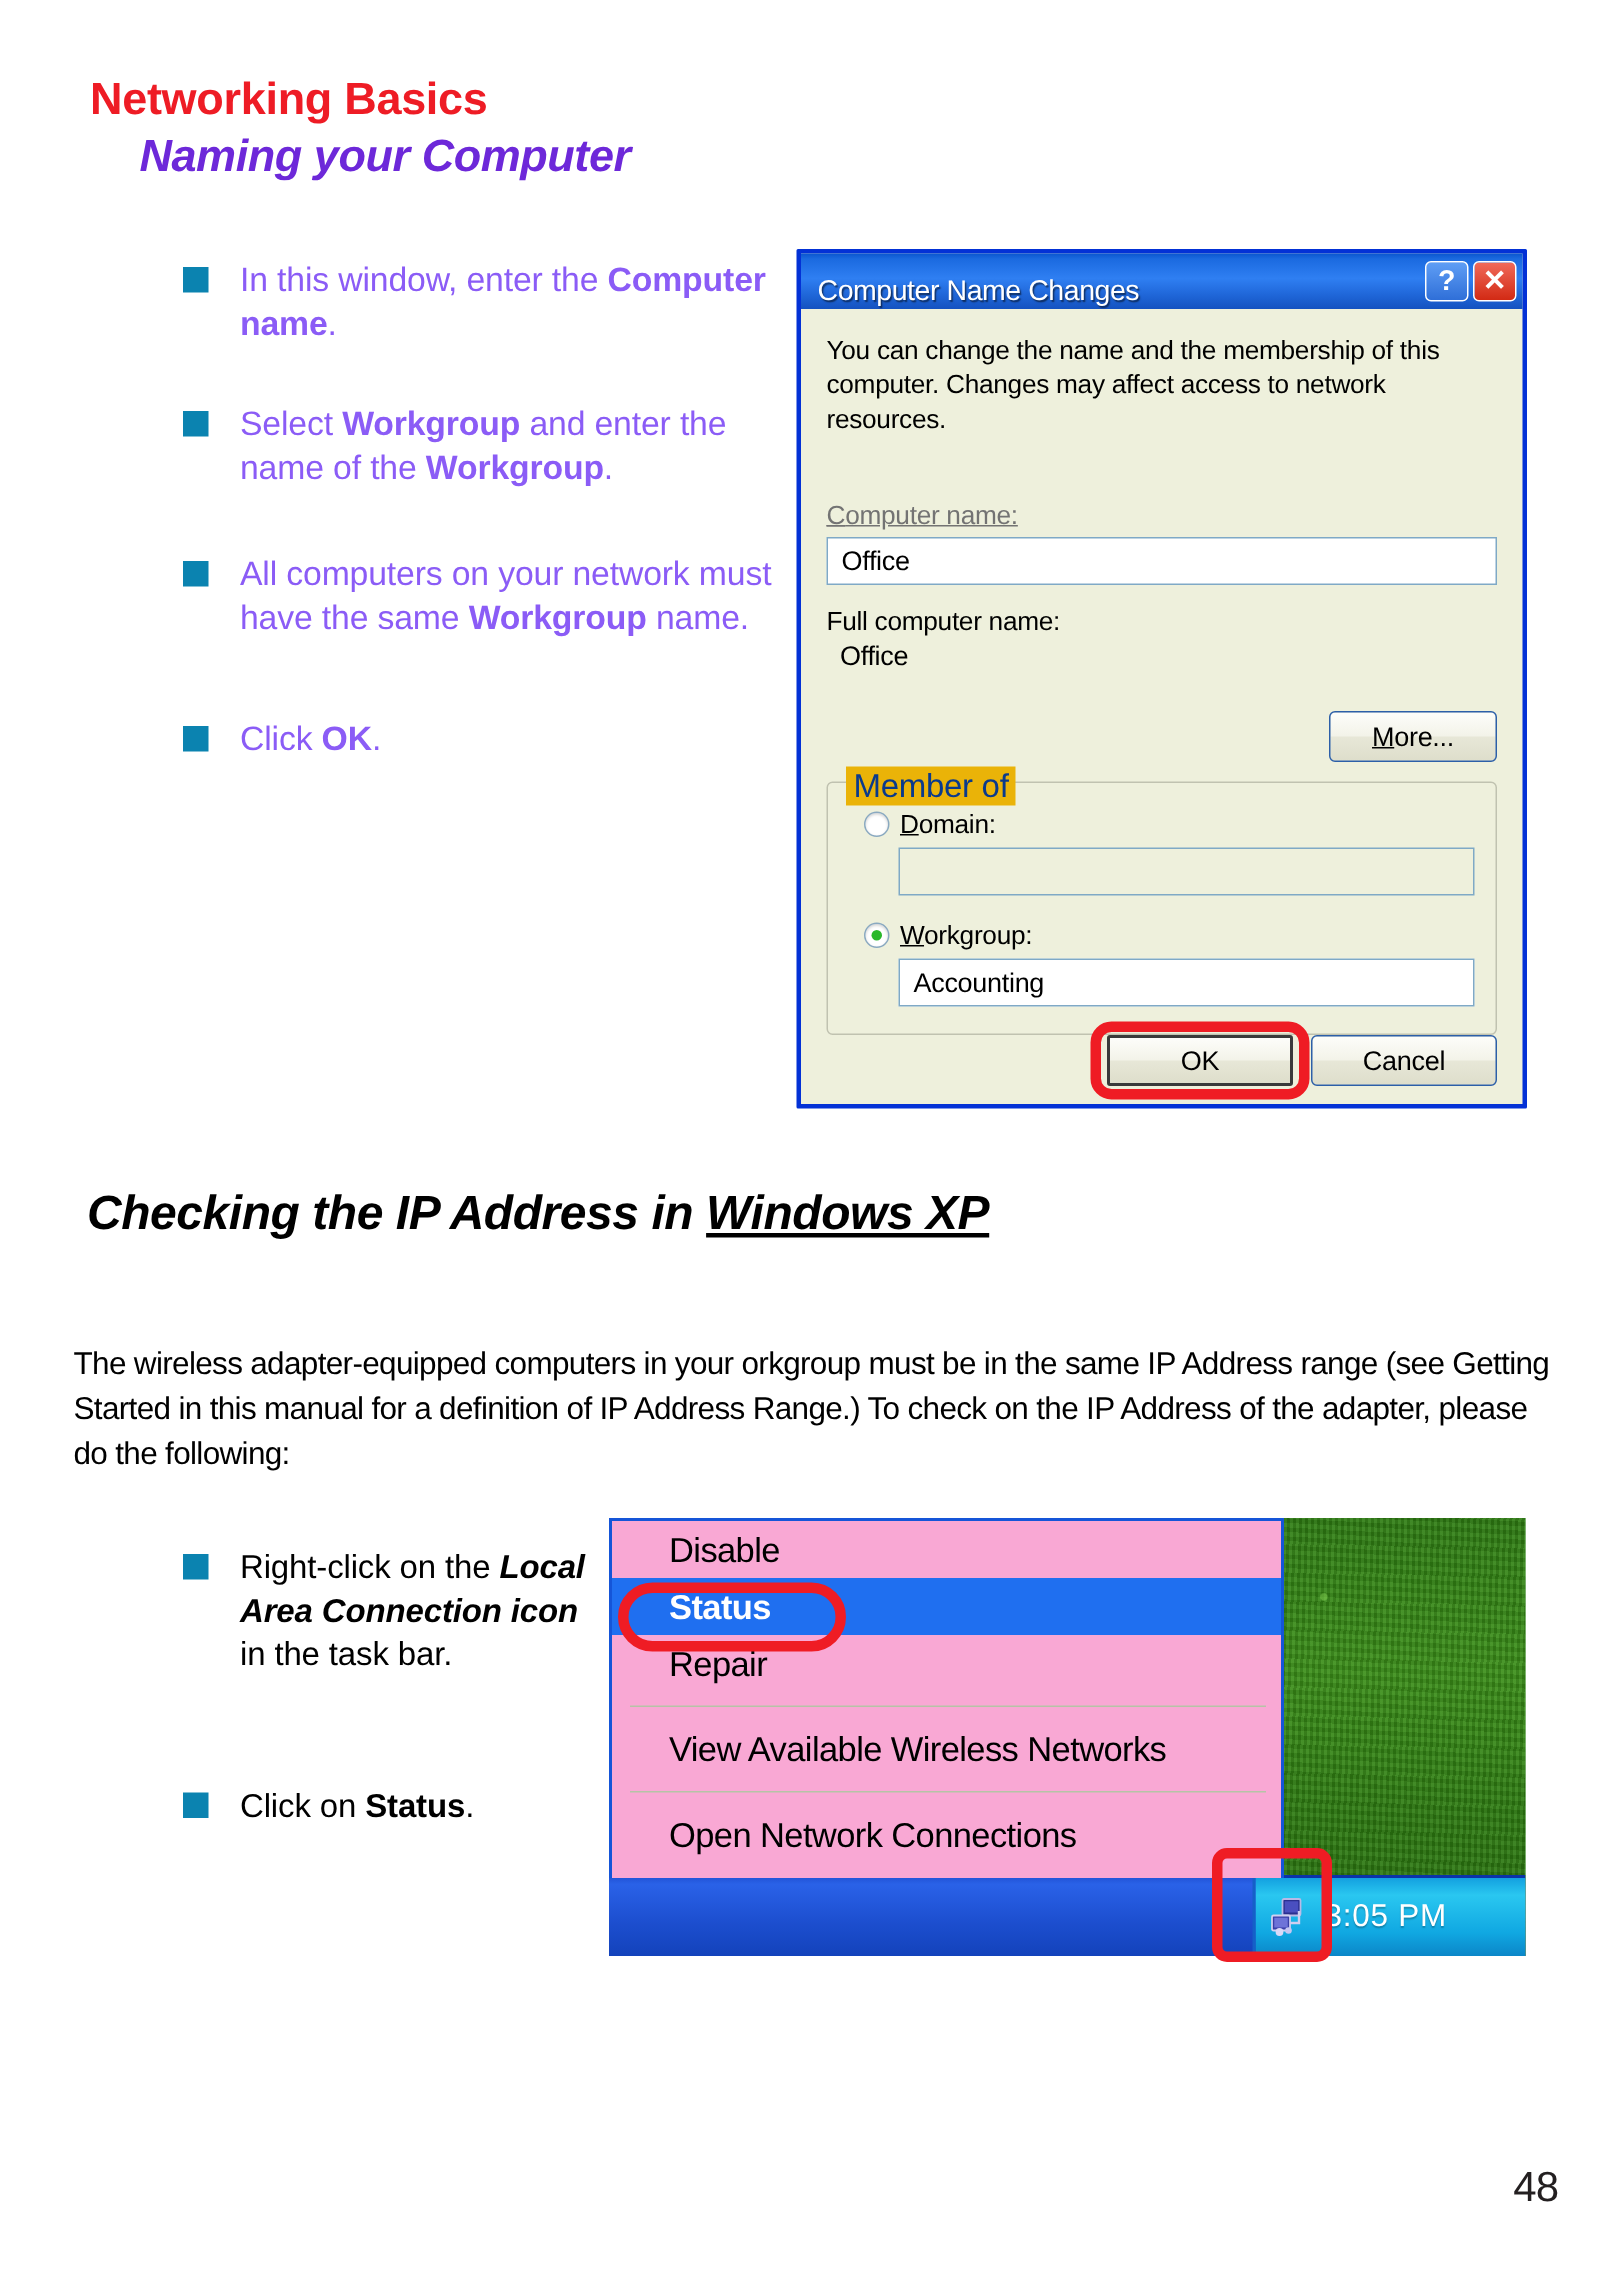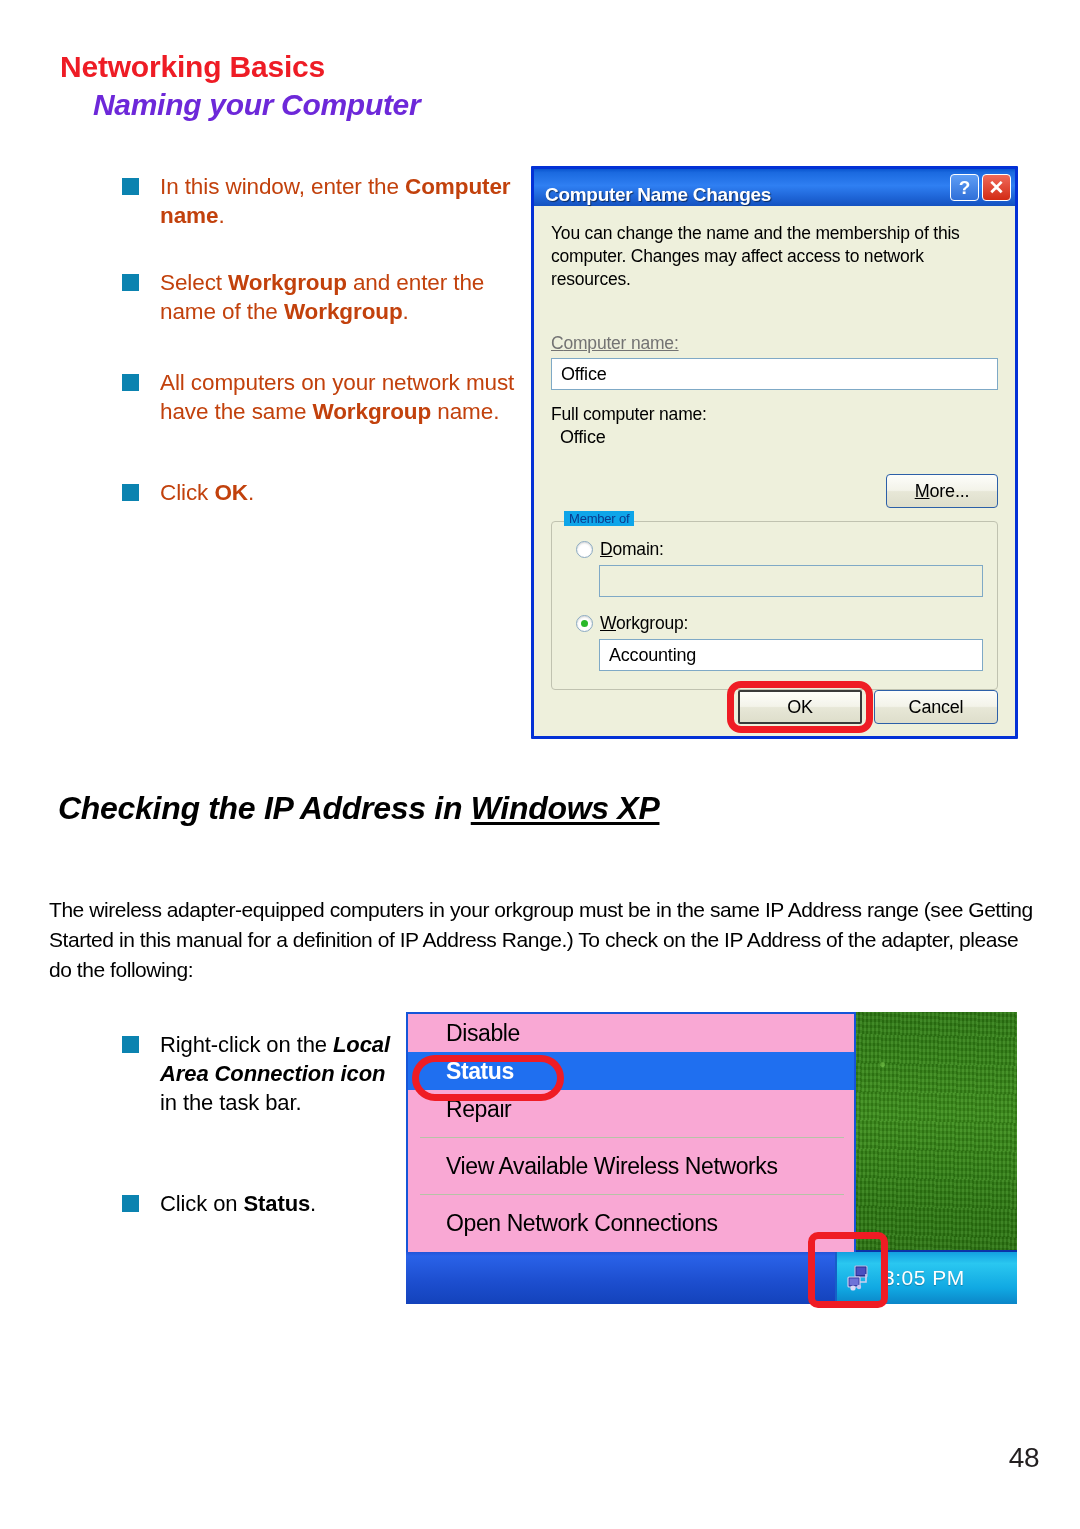--- a/index.html
+++ b/index.html
@@ -41,21 +41,21 @@
   .bullet-sq {
     width: 17px; height: 17px;
     background: #0b83b0;
     flex: 0 0 17px;
     margin-top: 6px;
   }
   .bullet-text {
     margin-left: 21px;
     font-size: 22.5px;
     line-height: 29px;
-    color: #c2410c;
+    color: #8b5cf6;
     letter-spacing: -0.1px;
   }
   .bullet-text b { font-weight: bold; }
   .gap-25 { height: 38px; }
   .gap-35 { height: 42px; }
   .gap-48 { height: 52px; }
 
   
   .xp-dialog {
     position: absolute;
@@ -70,21 +70,21 @@
     height: 37px;
     background: linear-gradient(to bottom, #0a56cf 0%, #1b6ae0 10%, #2f7ff2 45%, #1f66d8 75%, #1452c0 100%);
     display: flex;
     align-items: center;
     padding: 0 4px 0 11px;
     position: relative;
   }
   .xp-title {
     color: #ffffff;
     font-size: 19px;
-    font-weight: bold;
+    font-weight: normal;
     text-shadow: 1px 1px 1px rgba(0,0,0,.55);
     letter-spacing: -0.3px;
     flex: 1;
     margin-top: 15px;
   }
   .tb-btns { display: flex; gap: 3px; align-items: center; }
   .tb-btn {
     width: 29px; height: 27px;
     border-radius: 4px;
     border: 1.5px solid #ffffff;
@@ -140,23 +140,23 @@
   .groupbox {
     margin-top: 13px;
     border: 1px solid #c0c2b0;
     border-radius: 4px;
     padding: 17px 14px 18px 14px;
     position: relative;
   }
   .groupbox-legend {
     position: absolute;
     top: -11px; left: 12px;
-    background: #0ea5e9;
+    background: #eab308;
     padding: 0 5px;
-    font-size: 13px;
+    font-size: 22px;
     color: #0a3a8c;
     letter-spacing: -0.2px;
   }
   .radio-row { display: flex; align-items: center; margin-left: 10px; }
   .radio {
     width: 17px; height: 17px; border-radius: 50%;
     background: #ffffff;
     border: 1.5px solid #8aa9c0;
     box-shadow: inset 0 1px 2px rgba(0,0,0,.18);
     flex: 0 0 17px;

